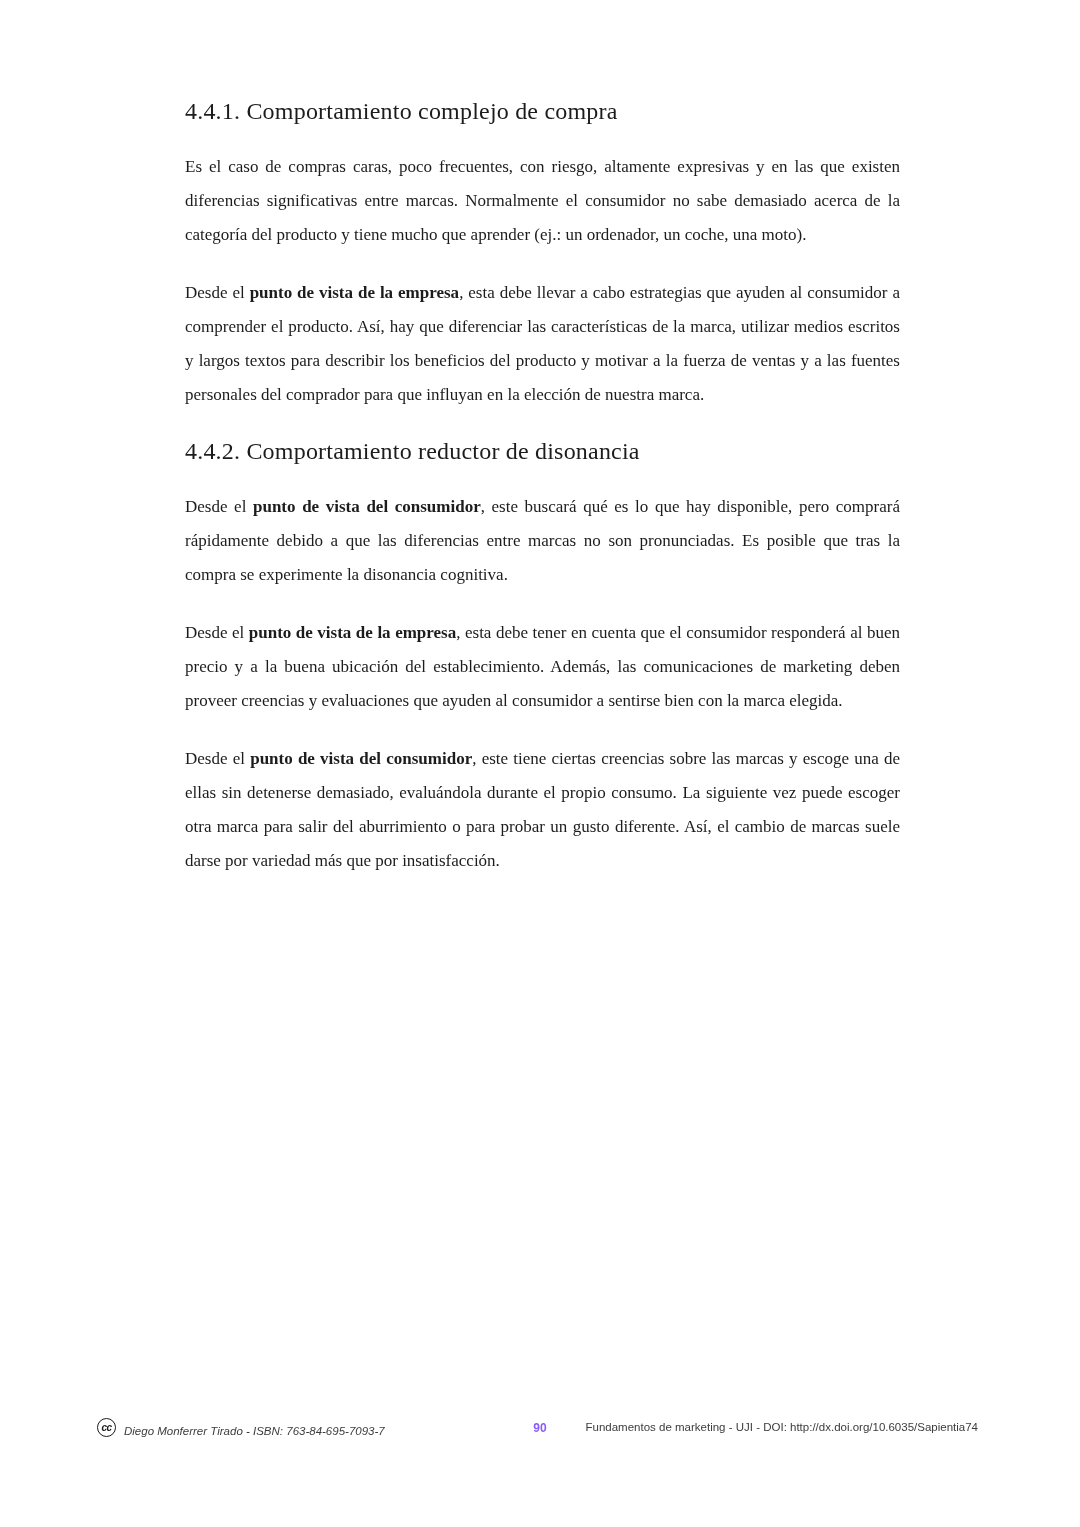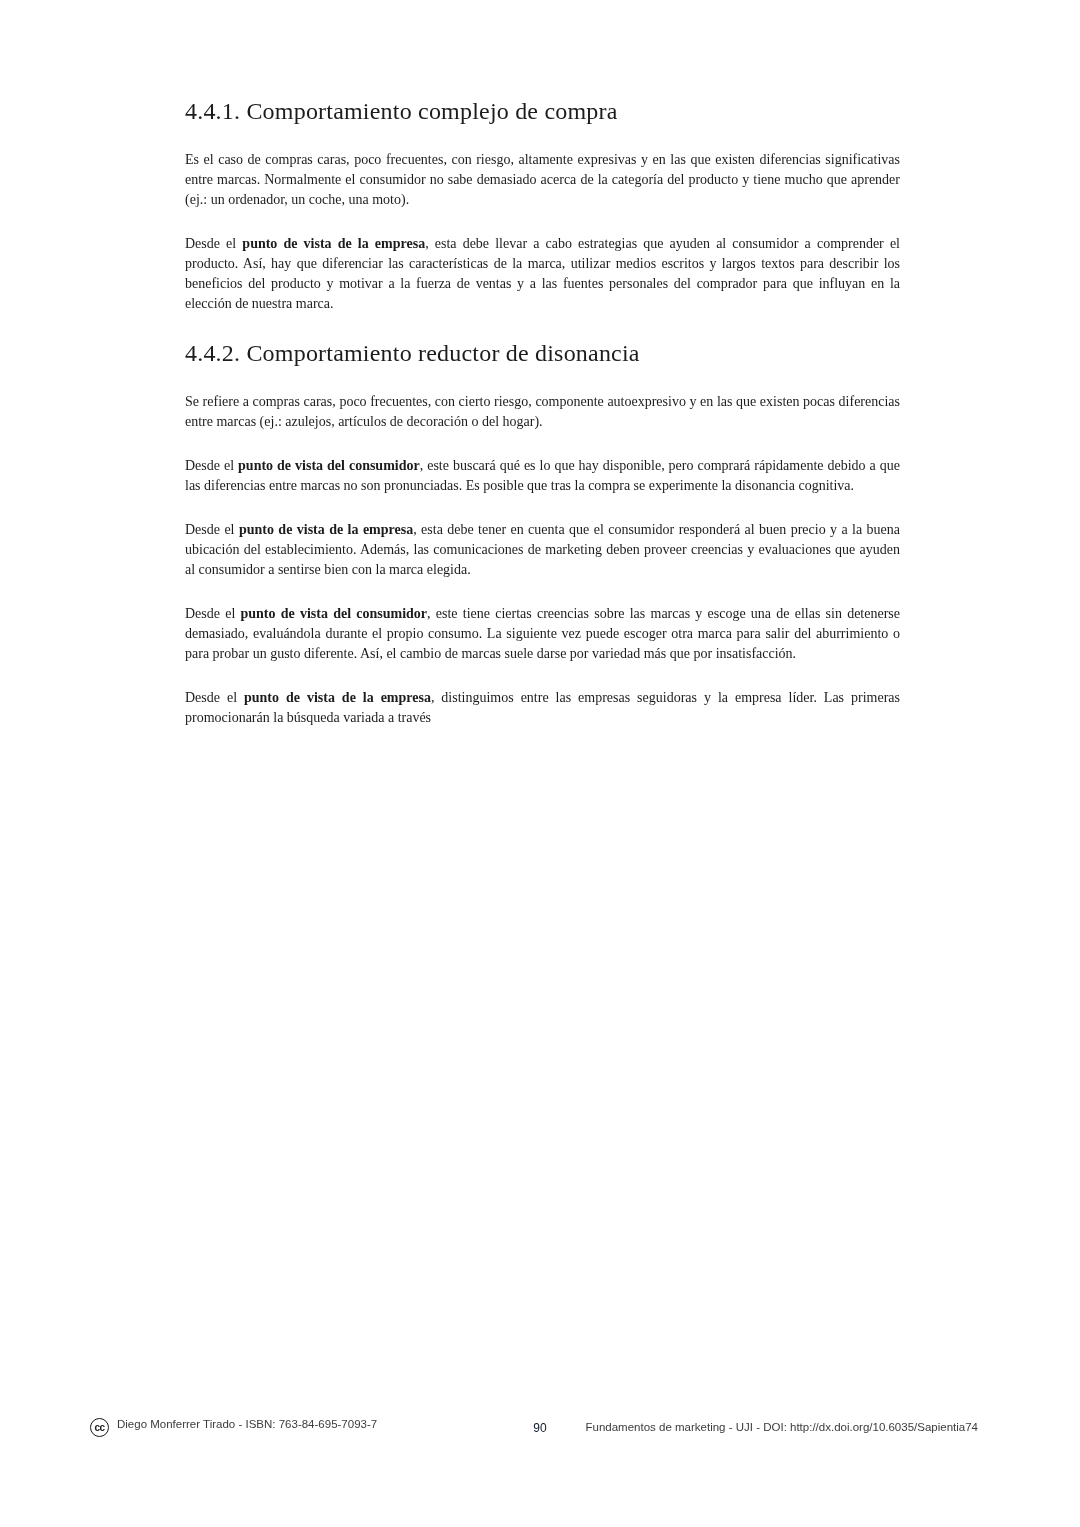--- a/index.html
+++ b/index.html
@@ -27,48 +27,49 @@
     font-size: 24px;
     font-weight: 400;
     line-height: 31px;
     margin: 0 0 23px 0;
     letter-spacing: 0.2px;
   }
   .section + .section .section-heading {
     margin-top: 21px;
   }
   .para {
-    font-size: 14px;
-    line-height: 20px;
+    font-size: 17px;
+    line-height: 34px;
     text-align: justify;
     margin: 0 0 24px 0;
     hyphens: auto;
     -webkit-hyphens: auto;
   }
   .para strong {
     font-weight: 700;
   }
   .footer {
     position: absolute;
     left: 0;
     top: 1418px;
     width: 1080px;
     height: 30px;
     font-family: "Liberation Sans", "DejaVu Sans", sans-serif;
     font-size: 11.5px;
     color: #3c3c3c;
   }
   .footer-left {
     position: absolute;
-    left: 90px;
+    left: 97px;
     top: 0;
     display: flex;
-    align-items: flex-start;
+    align-items: flex-end;
     gap: 8px;
     white-space: nowrap;
+    font-style: italic;
   }
   .cc-icon {
     display: flex;
     align-items: center;
     justify-content: center;
     width: 19px;
     height: 19px;
     border: 1.8px solid #1a1a1a;
     border-radius: 50%;
     font-size: 10px;
@@ -78,22 +79,22 @@
     box-sizing: border-box;
     line-height: 1;
   }
   .footer-page {
     position: absolute;
     left: 0;
     top: 3px;
     width: 1080px;
     text-align: center;
     font-size: 12px;
-    font-weight: 400;
-    color: #0f172a;
+    font-weight: 700;
+    color: #8b5cf6;
   }
   .footer-right {
     position: absolute;
     right: 102px;
     top: 3px;
     white-space: nowrap;
   }
 </style>
 </head>
 <body>
@@ -102,28 +103,26 @@
   <div class="content">
 
     <div class="section">
       <h2 class="section-heading">4.4.1. Comportamiento complejo de compra</h2>
       <p class="para"><span>Es el caso de compras caras, poco frecuentes, con riesgo, altamente expresivas y en las que existen diferencias significativas entre marcas. Normalmente el consumidor no sabe demasiado acerca de la categoría del producto y tiene mucho que aprender (ej.: un ordenador, un coche, una moto).</span></p>
       <p class="para"><span>Desde el </span><strong>punto de vista de la empresa</strong><span>, esta debe llevar a cabo estrategias que ayuden al consumidor a comprender el producto. Así, hay que diferenciar las características de la marca, utilizar medios escritos y largos textos para describir los beneficios del producto y motivar a la fuerza de ventas y a las fuentes personales del comprador para que influyan en la elección de nuestra marca.</span></p>
     </div>
 
     <div class="section">
       <h2 class="section-heading">4.4.2. Comportamiento reductor de disonancia</h2>
-      <p class="para"><span>Se refiere a compras caras, poco frecuentes, con cierto riesgo, componente autoexpresivo y en las que existen pocas diferencias entre marcas (ej.: azulejos, artículos de decoración o del hogar).</span></p>
       <p class="para"><span>Desde el </span><strong>punto de vista del consumidor</strong><span>, este buscará qué es lo que hay disponible, pero comprará rápidamente debido a que las diferencias entre marcas no son pronunciadas. Es posible que tras la compra se experimente la disonancia cognitiva.</span></p>
       <p class="para"><span>Desde el </span><strong>punto de vista de la empresa</strong><span>, esta debe tener en cuenta que el consumidor responderá al buen precio y a la buena ubicación del establecimiento. Además, las comunicaciones de marketing deben proveer creencias y evaluaciones que ayuden al consumidor a sentirse bien con la marca elegida.</span></p>
     </div>
 
     <div class="section">
       <p class="para"><span>Desde el </span><strong>punto de vista del consumidor</strong><span>, este tiene ciertas creencias sobre las marcas y escoge una de ellas sin detenerse demasiado, evaluándola durante el propio consumo. La siguiente vez puede escoger otra marca para salir del aburrimiento o para probar un gusto diferente. Así, el cambio de marcas suele darse por variedad más que por insatisfacción.</span></p>
-      <p class="para"><span>Desde el </span><strong>punto de vista de la empresa</strong><span>, distinguimos entre las empresas seguidoras y la empresa líder. Las primeras promocionarán la búsqueda variada a través</span></p>
     </div>
 
   </div>
 
   <div class="footer">
     <div class="footer-left">
       <span class="cc-icon">cc</span>
       <span>Diego Monferrer Tirado - ISBN: 763-84-695-7093-7</span>
     </div>
     <div class="footer-page">90</div>

